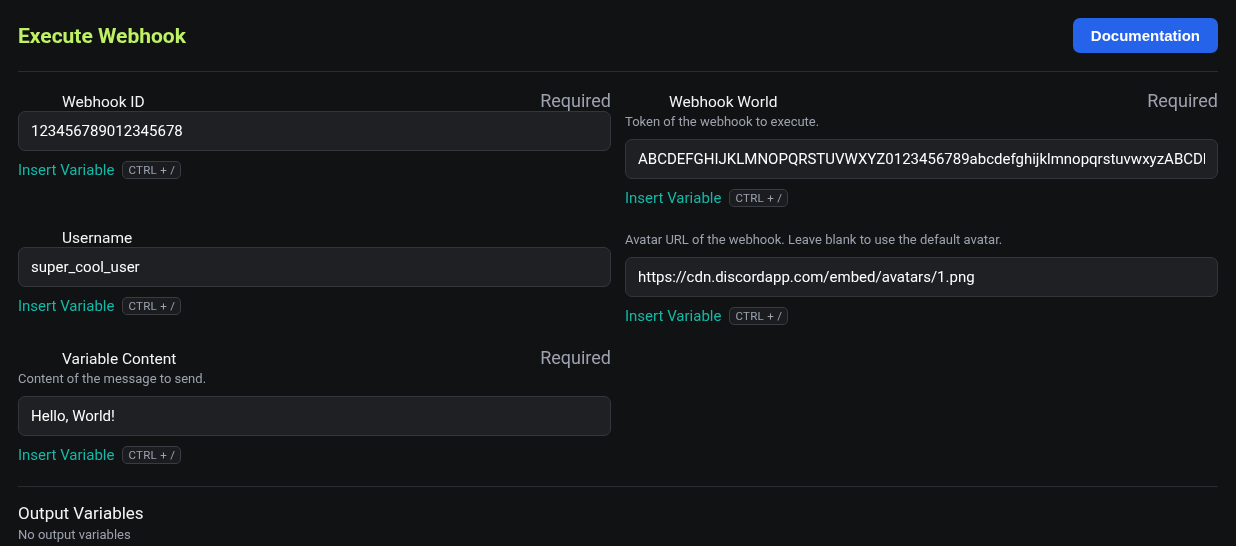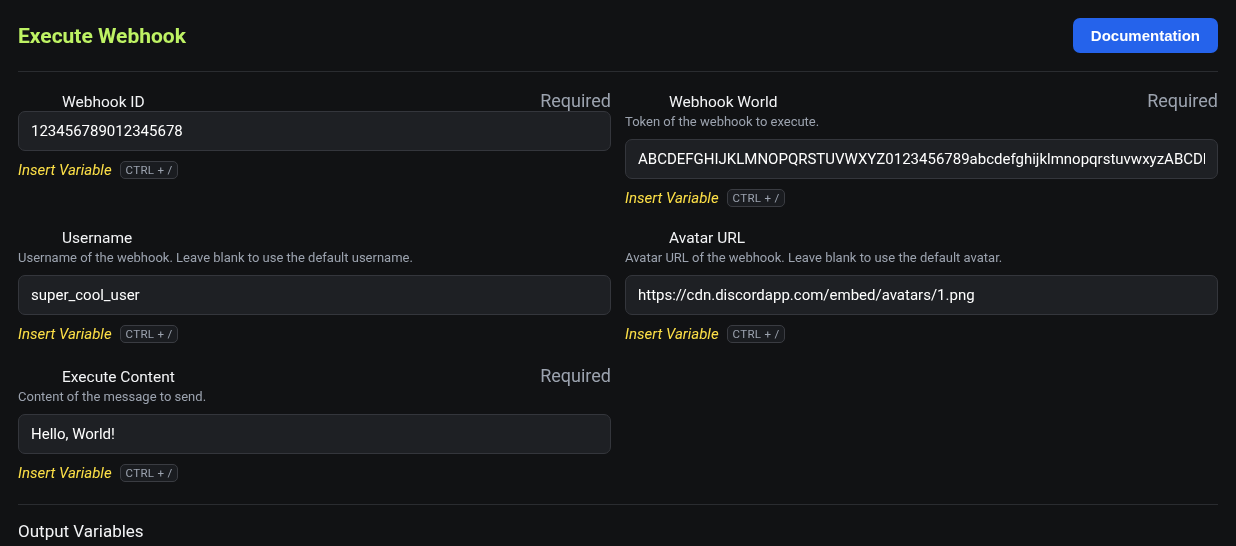--- a/index.html
+++ b/index.html
@@ -83,22 +83,21 @@
       outline: none;
     }
     .insert-row {
       display: flex;
       align-items: center;
       margin-top: 10px;
       gap: 8px;
     }
     .insert-label {
       font-size: 15px;
-      color: #fde047;
-      font-style: italic;
+      color: #14b8a6;
     }
     .kbd {
       display: inline-block;
       border: 1px solid #3a3c42;
       background-color: #1a1c20;
       border-radius: 5px;
       padding: 1px 5px;
       font-size: 11.5px;
       color: #9ca3af;
       font-family: inherit;
@@ -156,43 +155,39 @@
     <div class="insert-row">
       <span class="insert-label">Insert Variable</span>
       <span class="kbd">CTRL + /</span>
     </div>
   </div>
 
   <div class="field-group">
     <div class="label-row">
       <span class="field-label">Username</span>
     </div>
-    <div class="field-desc">Username of the webhook. Leave blank to use the default username.</div>
     <input type="text" class="text-input" value="super_cool_user" style="">
     <div class="insert-row">
       <span class="insert-label">Insert Variable</span>
       <span class="kbd">CTRL + /</span>
     </div>
   </div>
 
   <div class="field-group">
-    <div class="label-row">
-      <span class="field-label">Avatar URL</span>
-    </div>
     <div class="field-desc">Avatar URL of the webhook. Leave blank to use the default avatar.</div>
     <input type="text" class="text-input" value="https://cdn.discordapp.com/embed/avatars/1.png" style="">
     <div class="insert-row">
       <span class="insert-label">Insert Variable</span>
       <span class="kbd">CTRL + /</span>
     </div>
   </div>
 
   <div class="field-group full-row">
     <div class="label-row">
-      <span class="field-label">Execute Content</span>
+      <span class="field-label">Variable Content</span>
       <span class="required-tag">Required</span>
     </div>
     <div class="field-desc">Content of the message to send.</div>
     <input type="text" class="text-input" value="Hello, World!" style="">
     <div class="insert-row">
       <span class="insert-label">Insert Variable</span>
       <span class="kbd">CTRL + /</span>
     </div>
   </div>
 

